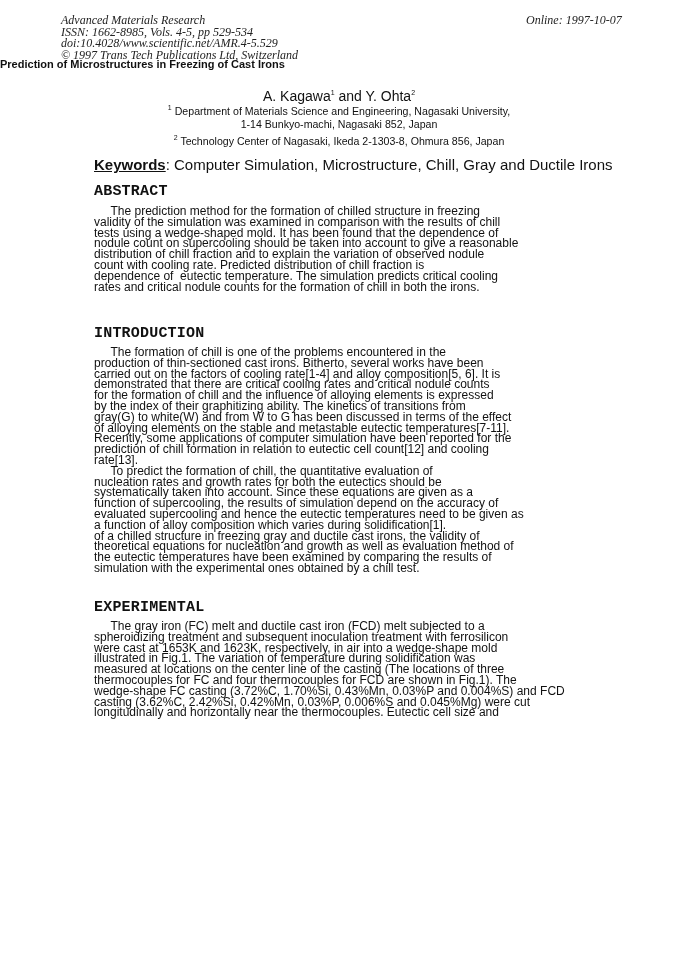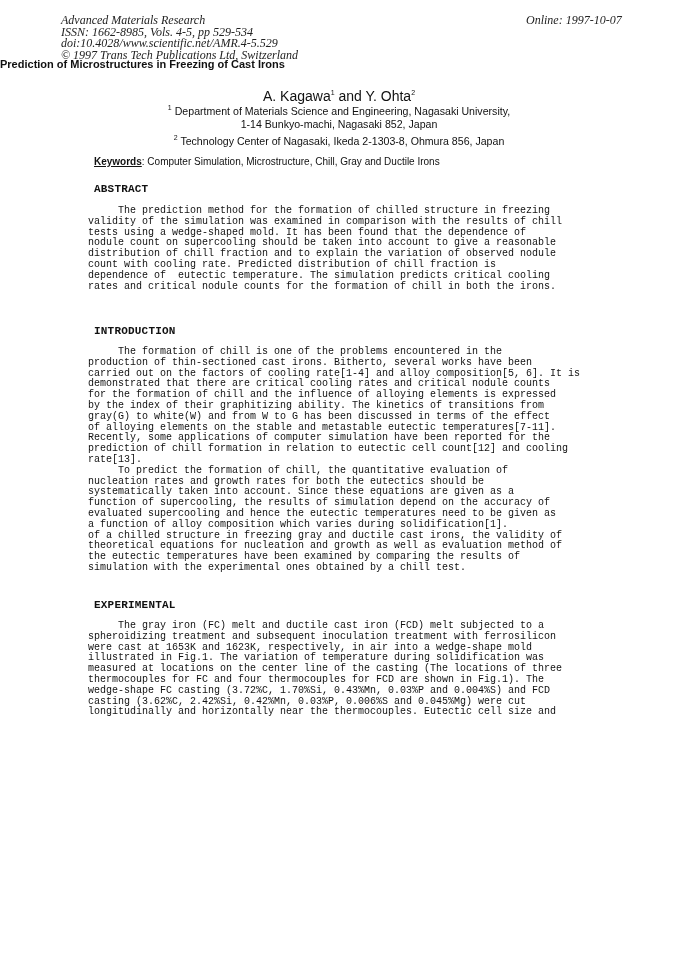--- a/index.html
+++ b/index.html
@@ -8,24 +8,24 @@
     .hdr-left { left: 61px; top: 15px; }
     .hdr-right { left: 526px; top: 15px; }
     .hdr-line { white-space: nowrap; }
     .title { position: absolute; left: 0; width: 678px; top: 60px; text-align: left; font-family: "Liberation Sans", sans-serif; font-weight: bold; font-size: 11px; line-height: 14px; height: 13px; overflow: hidden; }
     .title span { position: relative; top: -3px; }
     .authors { position: absolute; left: 0; width: 678px; top: 88px; text-align: center; font-family: "Liberation Sans", sans-serif; font-size: 14px; }
     .aff { position: absolute; left: 0; width: 678px; text-align: center; font-family: "Liberation Sans", sans-serif; font-size: 10.6px; line-height: 12.5px; }
     .aff1 { top: 105px; }
     .aff2 { top: 135px; }
     sup { font-size: 7px; vertical-align: super; line-height: 0; }
-    .keywords { position: absolute; left: 94px; top: 156px; font-family: "Liberation Sans", sans-serif; font-size: 10px; }
+    .keywords { position: absolute; left: 94px; top: 156px; font-family: "Liberation Sans", sans-serif; font-size: 15px; }
     .kw-label { font-weight: bold; text-decoration: underline; }
-    .section-head { position: absolute; left: 94px; font-family: "Liberation Mono", monospace; font-weight: bold; font-size: 11px; letter-spacing: 0.2px; }
-    .para { position: absolute; left: 88px; width: 520px; font-family: Liberation Mono, monospace; font-size: 10px; line-height: 10.8px; }
+    .section-head { position: absolute; left: 94px; font-family: "Liberation Mono", monospace; font-weight: bold; font-size: 15px; letter-spacing: 0.2px; }
+    .para { position: absolute; left: 94px; width: 520px; font-family: Liberation Sans, sans-serif; font-size: 12px; line-height: 10.8px; }
     .line { white-space: pre; display: block; }
   </style>
 </head>
 <body>
 
 <div class="hdr hdr-left">
   <span class="hdr-line" style="display:block">Advanced Materials Research</span>
   <span class="hdr-line" style="display:block">ISSN: 1662-8985, Vols. 4-5, pp 529-534</span>
   <span class="hdr-line" style="display:block">doi:10.4028/www.scientific.net/AMR.4-5.529</span>
   <span class="hdr-line" style="display:block">© 1997 Trans Tech Publications Ltd, Switzerland</span>

